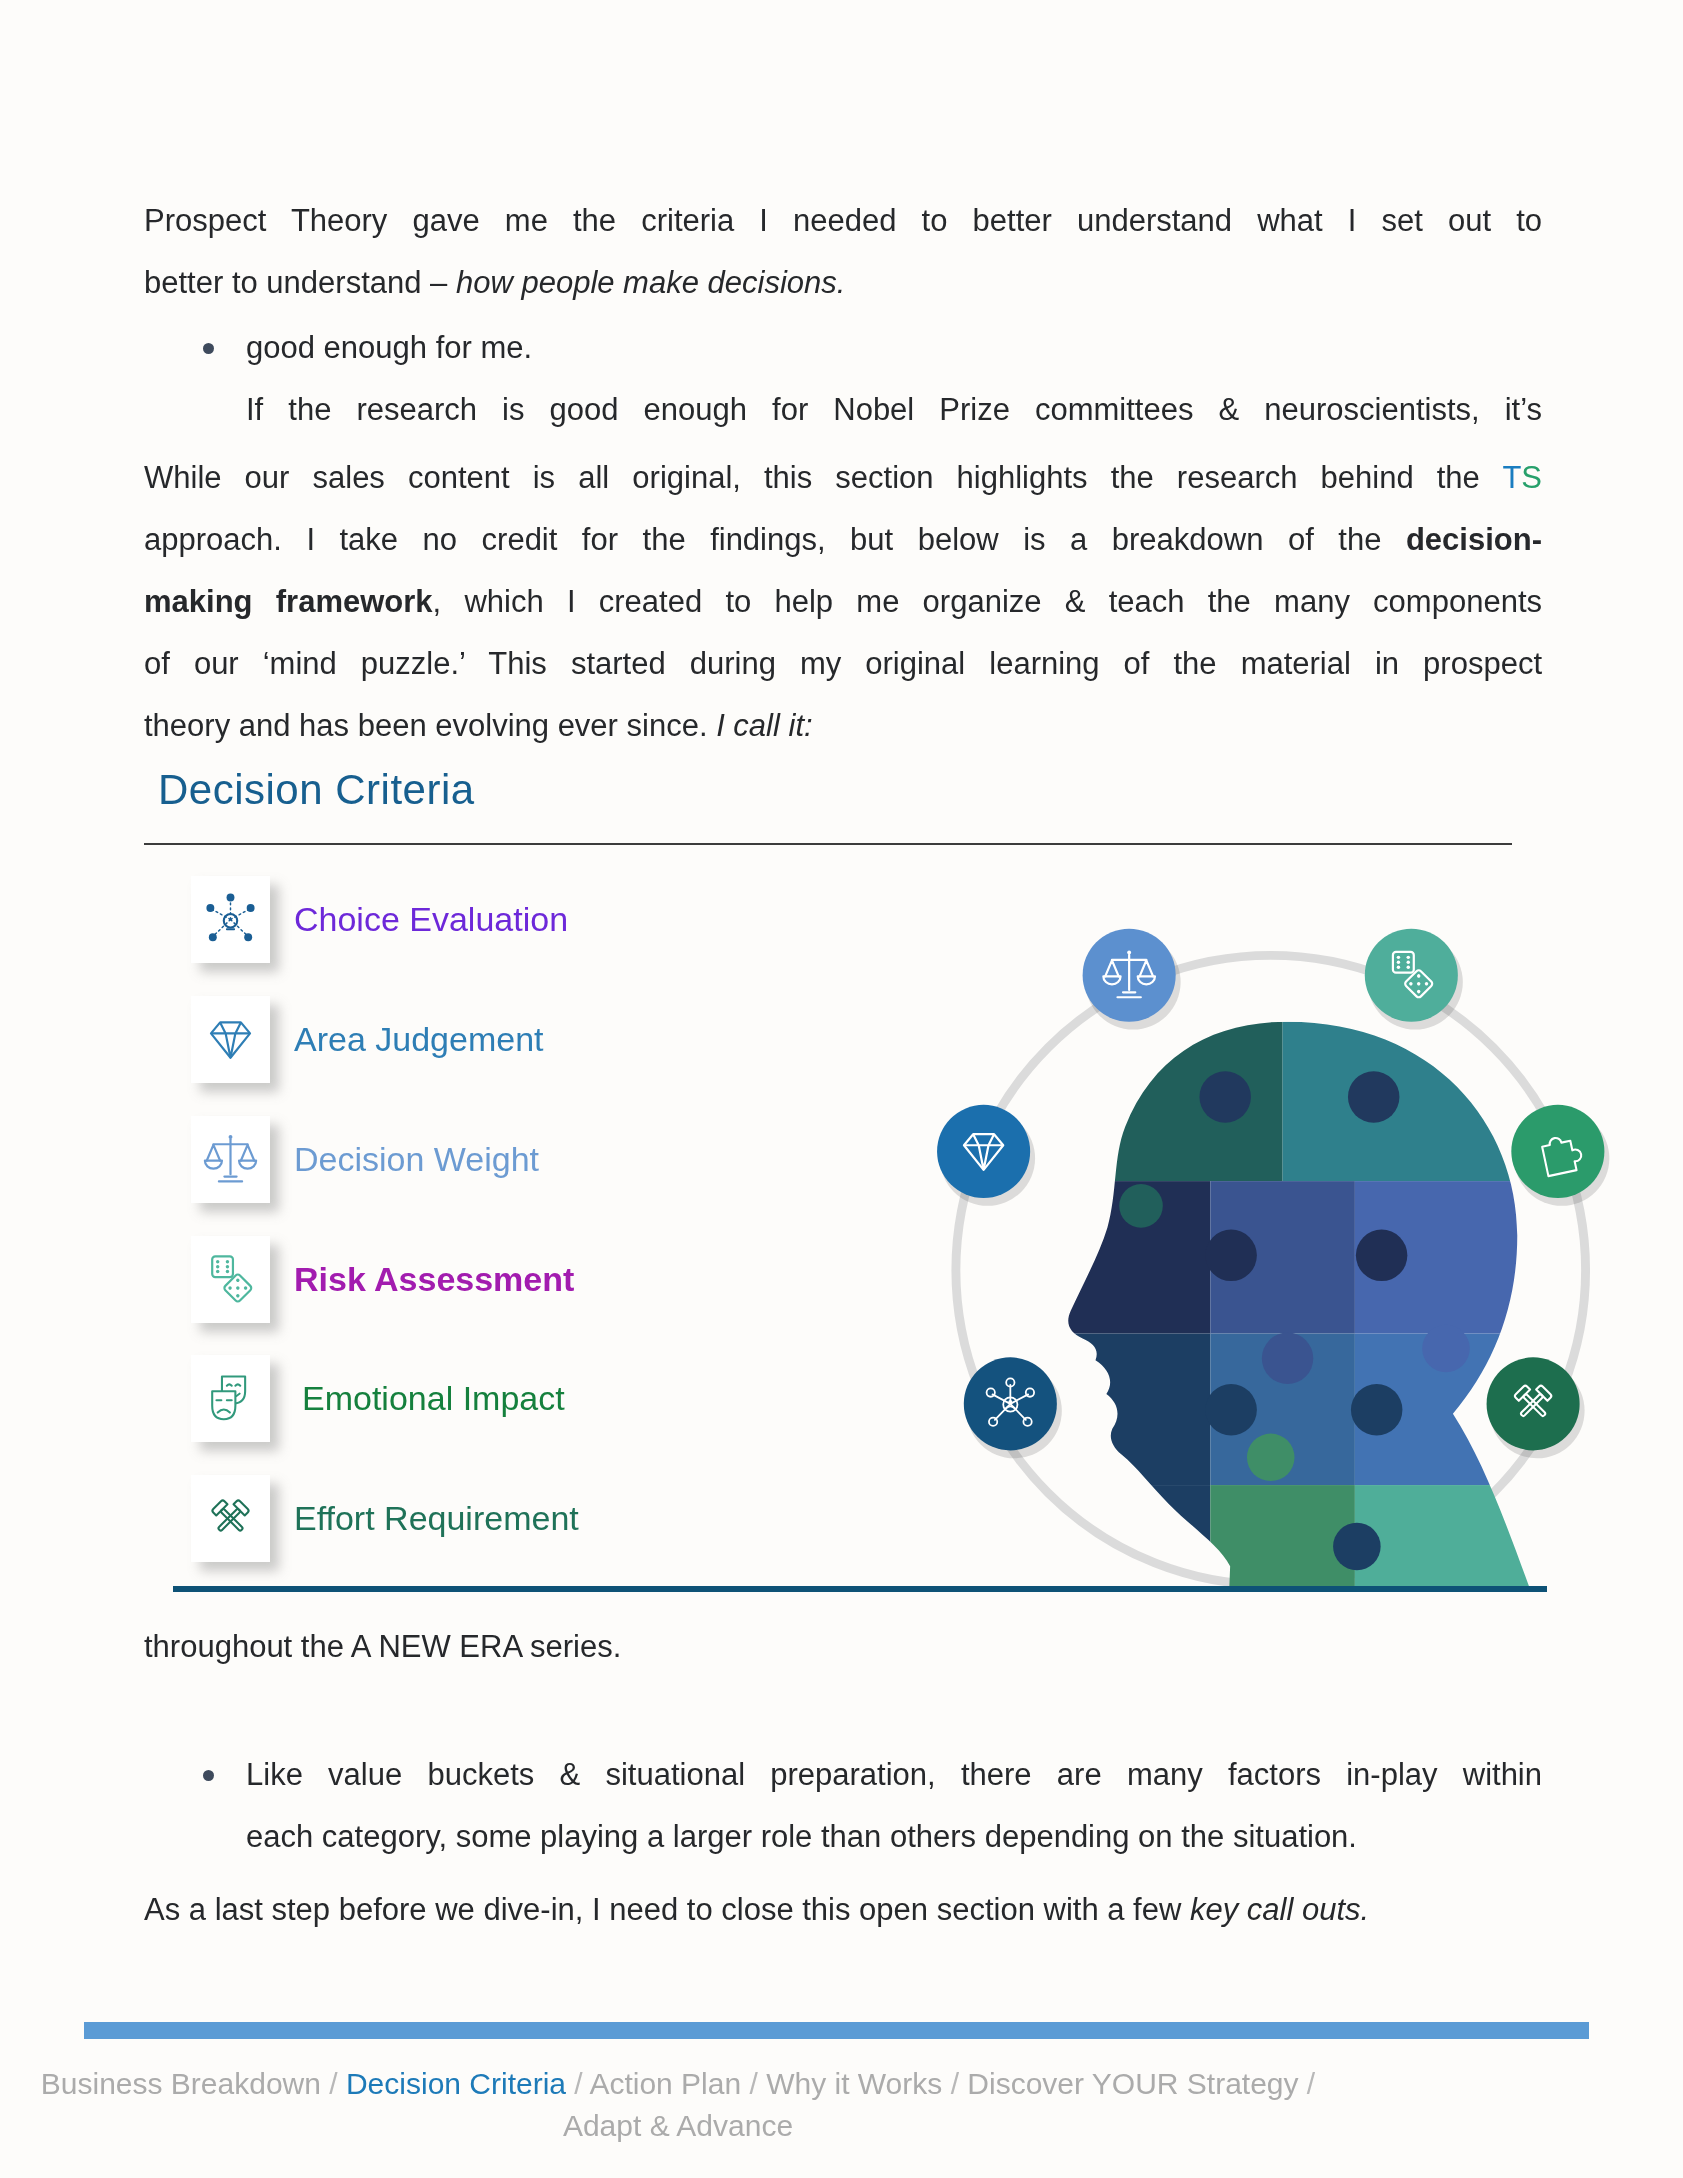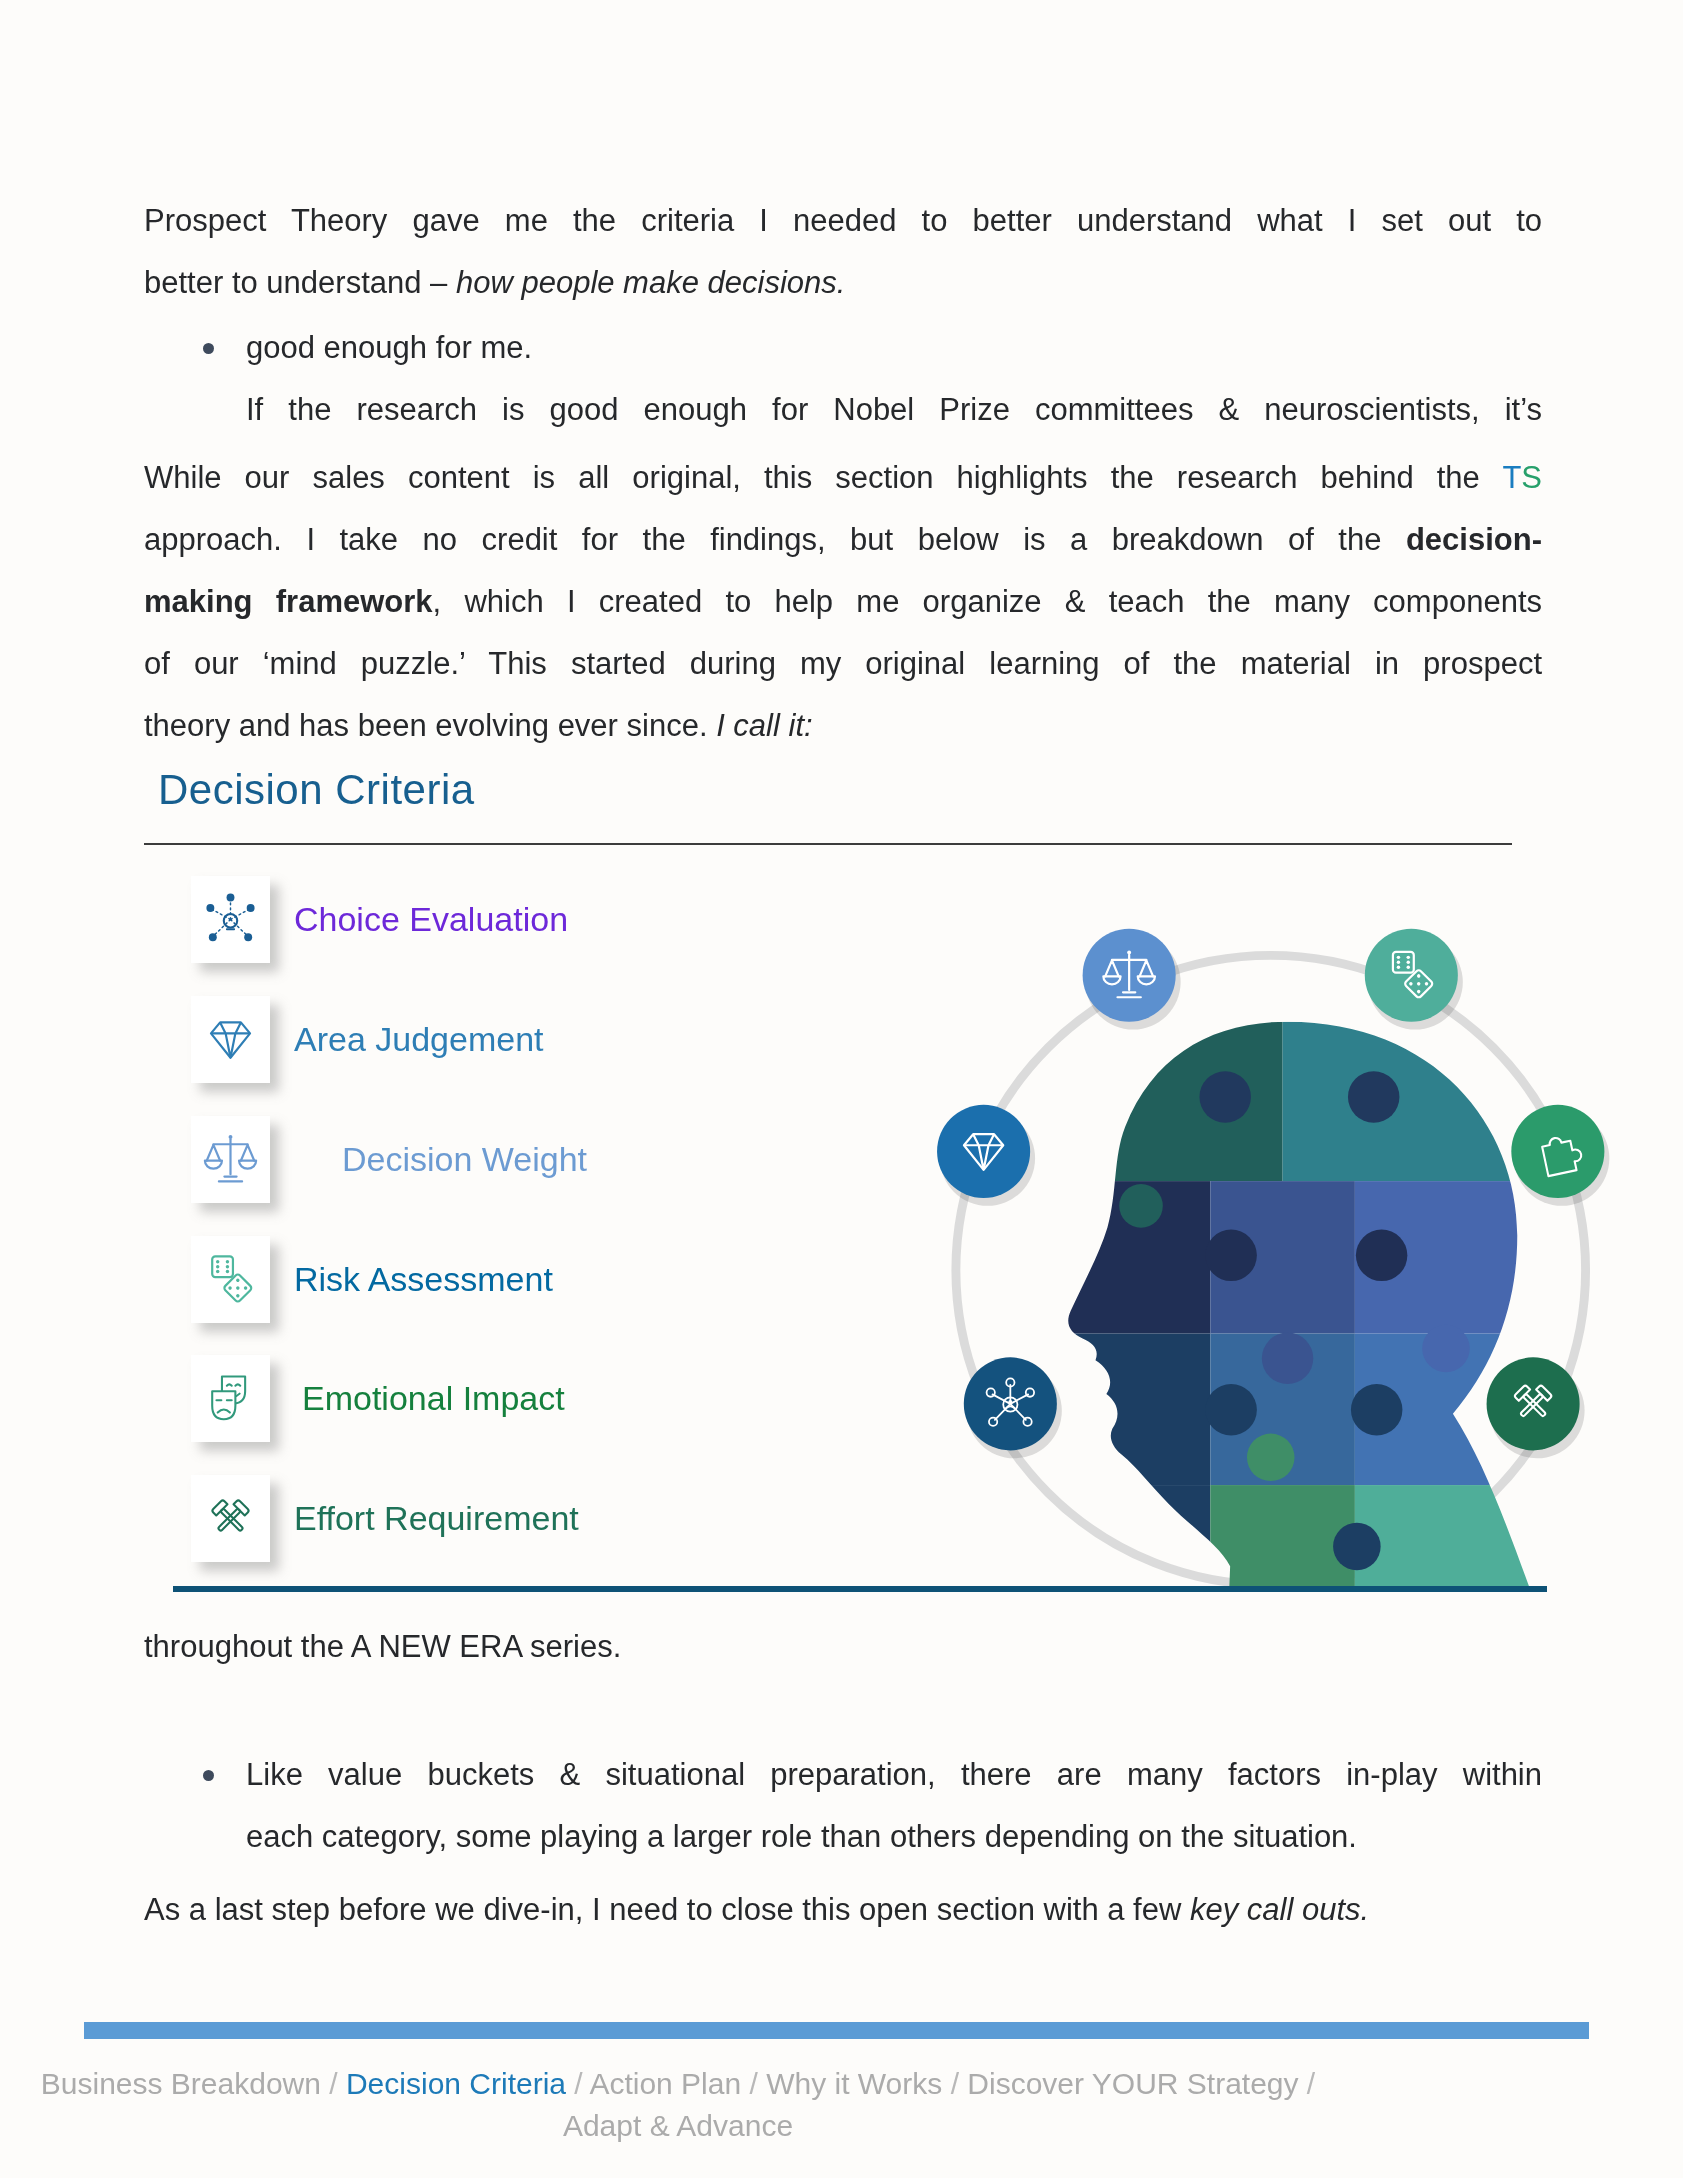--- a/index.html
+++ b/index.html
@@ -190,35 +190,35 @@
         <span class="crit-label" style="color: #6d28d9; font-weight: normal; text-align: center;">Choice Evaluation</span>
       </div>
       <div class="crit-row" style="top: 996px;">
         <span class="crit-card">
           <svg viewBox="0 0 100 100" style="color: rgb(46, 126, 181);">
             <use href="#ic-diamond"></use>
           </svg>
         </span>
         <span class="crit-label" style="color: rgb(46, 126, 181);">Area Judgement</span>
       </div>
-      <div class="crit-row" style="top: 1116px; gap: 48px;">
+      <div class="crit-row" style="top: 1116px;">
         <span class="crit-card">
           <svg viewBox="0 0 100 100" style="color: rgb(108, 155, 210);">
             <use href="#ic-scales"></use>
           </svg>
         </span>
         <span class="crit-label" style="color: rgb(108, 155, 210);">Decision Weight</span>
       </div>
       <div class="crit-row" style="top: 1236px;">
         <span class="crit-card">
           <svg viewBox="0 0 100 100" style="color: rgb(78, 183, 158);">
             <use href="#ic-dice"></use>
           </svg>
         </span>
-        <span class="crit-label" style="color: #0369a1; font-weight: normal;">Risk Assessment</span>
+        <span class="crit-label" style="color: #a21caf; font-weight: bold;">Risk Assessment</span>
       </div>
       <div class="crit-row" style="top: 1355px;">
         <span class="crit-card">
           <svg viewBox="0 0 100 100" style="color: rgb(49, 153, 124);">
             <use href="#ic-masks"></use>
           </svg>
         </span>
         <span class="crit-label" style="color: #15803d; margin-left: 32px;">Emotional Impact</span>
       </div>
       <div class="crit-row" style="top: 1475px;">

